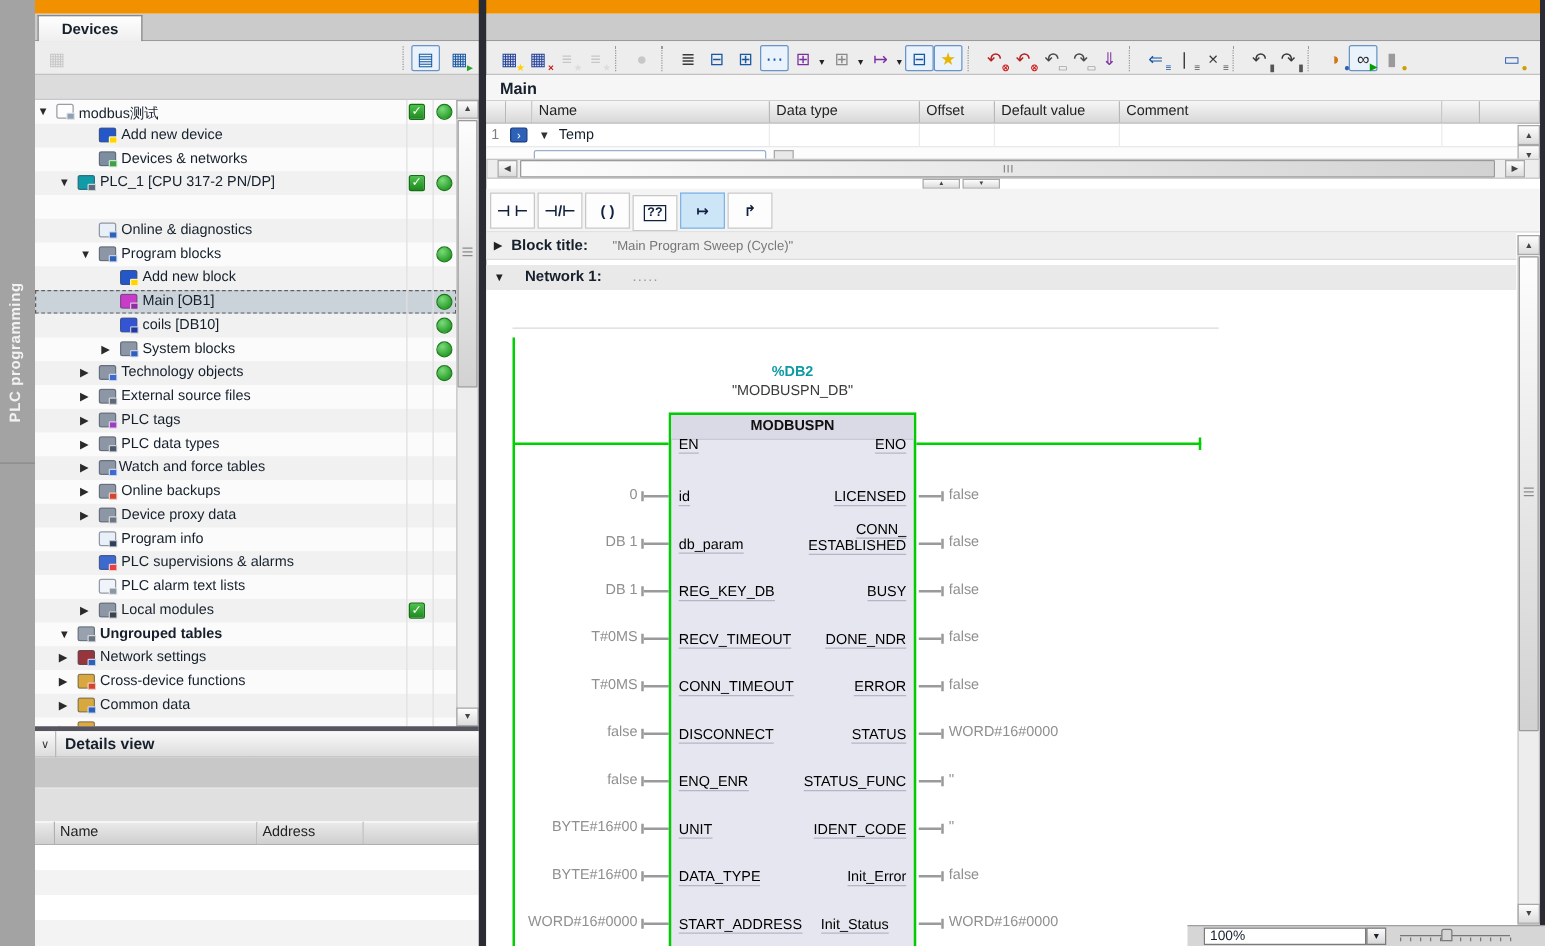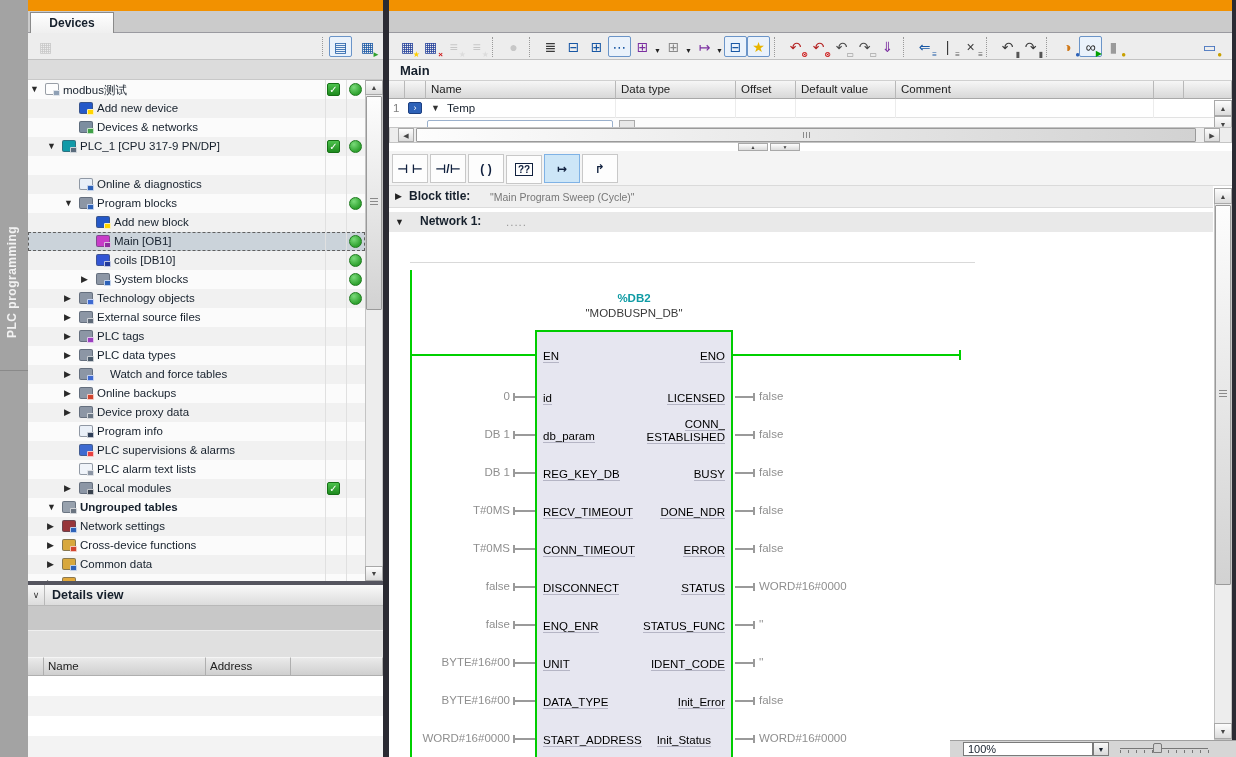--- a/index.html
+++ b/index.html
@@ -315,21 +315,21 @@
         <span class="ti" style="left: 51px; background: rgb(124, 142, 160);">
           <span class="bdg" style="background: rgb(63, 160, 71);"></span>
         </span>
         <span class="tlabel" style="left: 69px;">Devices &amp; networks</span>
       </div>
       <div class="trow odd" style="top: 57px;">
         <span class="tarrow" style="left: 19px;">▼</span>
         <span class="ti" style="left: 34px; background: rgb(17, 154, 168);">
           <span class="bdg" style="background: rgb(90, 107, 124);"></span>
         </span>
-        <span class="tlabel" style="left: 52px;">PLC_1 [CPU 317-9 PN/DP]</span>
+        <span class="tlabel" style="left: 52px;">PLC_1 [CPU 317-2 PN/DP]</span>
         <span class="tchk">✓</span>
         <span class="tdot"></span>
       </div>
       <div class="trow odd" style="top: 95px;">
         <span class="ti" style="left: 51px; background: rgb(232, 239, 248);">
           <span class="bdg" style="background: rgb(46, 98, 184);"></span>
         </span>
         <span class="tlabel" style="left: 69px;">Online &amp; diagnostics</span>
       </div>
       <div class="trow" style="top: 114px;">
@@ -395,21 +395,21 @@
         <span class="ti" style="left: 51px; background: rgb(140, 150, 165);">
           <span class="bdg" style="background: rgb(74, 90, 106);"></span>
         </span>
         <span class="tlabel" style="left: 69px;">PLC data types</span>
       </div>
       <div class="trow odd" style="top: 285px;">
         <span class="tarrow" style="left: 36px;">▶</span>
         <span class="ti" style="left: 51px; background: rgb(140, 150, 165);">
           <span class="bdg" style="background: rgb(62, 106, 208);"></span>
         </span>
-        <span class="tlabel" style="left: 82px; text-align: right;">Watch and force tables</span>
+        <span class="tlabel" style="left: 67px; text-align: right;">Watch and force tables</span>
       </div>
       <div class="trow" style="top: 304px;">
         <span class="tarrow" style="left: 36px;">▶</span>
         <span class="ti" style="left: 51px; background: rgb(140, 150, 165);">
           <span class="bdg" style="background: rgb(210, 69, 47);"></span>
         </span>
         <span class="tlabel" style="left: 69px;">Online backups</span>
       </div>
       <div class="trow odd" style="top: 323px;">
         <span class="tarrow" style="left: 36px;">▶</span>
@@ -586,20 +586,21 @@
     <div class="rule"></div>
     <div class="rail-green"></div>
     <div class="wire" style="left:23px;top:122px;width:123px;"></div>
     <div class="wire" style="left:344px;top:122px;width:228px;"></div>
     <div class="wire-tick" style="left:570px;top:118px;"></div>
 
     <div class="db-addr">%DB2</div>
     <div class="db-name">"MODBUSPN_DB"</div>
 
     <div class="fbd-block">
+      <div class="fbd-bh">MODBUSPN</div>
       <div class="pen" style="left:6px;top:18px;"><u>EN</u></div>
       <div class="pen" style="right:6px;top:18px;"><u>ENO</u></div>
       <div id="fbd-ports">
           <div class="pname" style="left: 6px; top: 60px;"><u>id</u></div>
           <div class="pname out" style="right: 6px; top: 60px; margin-left: 36px;"><u>LICENSED</u></div>
           <div class="pname" style="left: 6px; top: 98px;"><u>db_param</u></div>
           <div class="pname out" style="right: 6px; top: 86px;"><u>CONN_</u>
 <u>ESTABLISHED</u></div>
           <div class="pname" style="left: 6px; top: 136px;"><u>REG_KEY_DB</u></div>
           <div class="pname out" style="right: 6px; top: 136px;"><u>BUSY</u></div>

